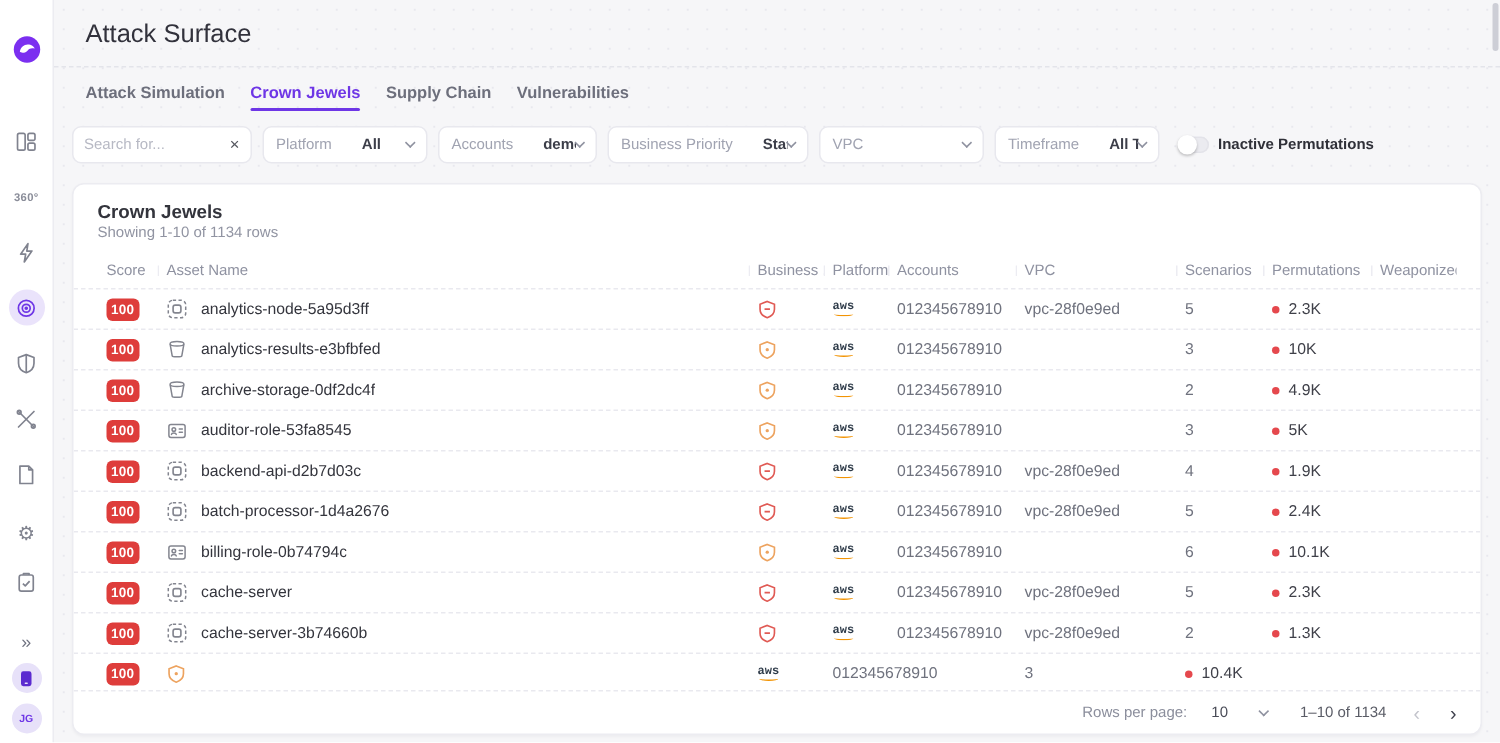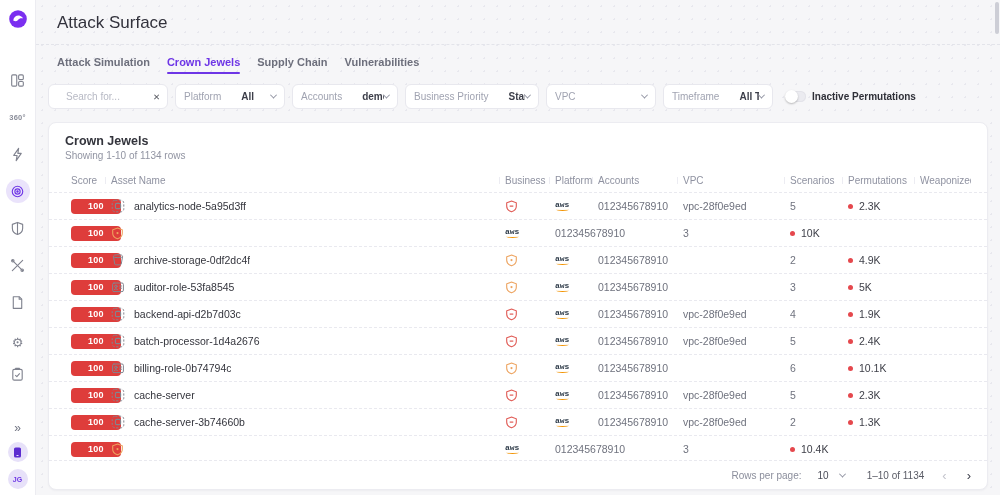--- a/index.html
+++ b/index.html
@@ -1,21 +1,21 @@
 <!DOCTYPE html>
 <html><head>
 <meta charset="utf-8">
 <style>
   * { box-sizing: border-box; margin: 0; padding: 0; }
   html,body { width:1000px; height:495px; overflow:hidden; }
   body { font-family:"Liberation Sans","DejaVu Sans",sans-serif; background:#fff; color:#34353d; }
   .app { display:flex; width:1000px; height:495px; position:relative; }
 
   
-  .sidebar { width:36px; background:#fff; border-right:1px solid #ececf1; display:flex; flex-direction:column; align-items:center; padding:6px 0 6px; flex:none;justify-content:flex-end; }
+  .sidebar { width:36px; background:#fff; border-right:1px solid #ececf1; display:flex; flex-direction:column; align-items:center; padding:20px 0 6px; flex:none;justify-content:flex-end; }
   .logo { width:22px; height:22px; margin-top:2px; cursor:pointer; }
   .snav { display:flex; flex-direction:column; align-items:center; gap:21px; margin-top:42px; }
   .sico { width:16px; height:16px; color:#80838f; display:flex; align-items:center; justify-content:center; font-size:11px; }
   .sico svg { width:15px; height:15px; }
   .s360 { font-size:7.5px; font-weight:700; color:#8a8d99; letter-spacing:.2px; }
   .sactive { width:24px; height:24px; border-radius:50%; background:#eae3fb; color:#6e36e6; margin:-4px 0; }
   .sgroup2 { display:flex; flex-direction:column; align-items:center; gap:16px; margin-top:24px; }
   .sbottom { margin-top:auto; display:flex; flex-direction:column; align-items:center; gap:7px; }
   .collapse { font-size:12px; color:#6f7280; cursor:pointer; }
   .avatar { width:20px; height:20px; border-radius:50%; background:#e7e1f9; display:flex; align-items:center; justify-content:center; font-size:7px; font-weight:700; color:#6e36e6; cursor:pointer; }
@@ -26,21 +26,21 @@
   .page-header { padding:13px 12px 11px 21px; border-bottom:1px dashed #e3e4ea; }
   .page-title { font-size:17px; font-weight:500; color:#32323c; }
   .tabs { display:flex; gap:17px; padding:0 12px 0 21px; height:33px; align-items:center; }
   .tab { font-size:11px; font-weight:600; color:#6d6f7c; cursor:pointer; position:relative; height:100%; display:flex; align-items:center; }
   .tab.active { color:#6e36e6; }
   .tab.active::after { content:""; position:absolute; left:0; right:0; bottom:4px; height:2px; background:#6e36e6; border-radius:2px; }
 
   
   .filterbar { display:flex; align-items:center; gap:7px; padding:6px 12px 0 12px; }
   .searchbox { width:120px; height:25px; background:#fff; border:1px solid #e8e8ee; border-radius:6px; display:flex; align-items:center; padding:0 7px; flex:none; }
-  .searchbox input { border:none; outline:none; width:100%; font-size:10px; color:#3c3e49; background:transparent; font-family:inherit;margin-left:10px; }
+  .searchbox input { border:none; outline:none; width:100%; font-size:10px; color:#3c3e49; background:transparent; font-family:inherit; }
   .searchbox input::placeholder { color:#b7b9c4; }
   .clear-x { font-size:8.5px; color:#55575f; cursor:pointer; margin-left:4px; }
   .dds { display:flex; gap:7px; align-items:center; }
   .dd { height:25px; background:#fff; border:1px solid #e8e8ee; border-radius:6px; display:flex; align-items:center; padding:0 8px; cursor:pointer; flex:none; }
   .dd:nth-child(1){width:110px}.dd:nth-child(2){width:106px}.dd:nth-child(3){width:134px}
   .dd:nth-child(4){width:110px}.dd:nth-child(5){width:110px}.dd:nth-child(6){width:110px}
   .dd-label { font-size:10px; color:#a0a3b1; white-space:nowrap; }
   .dd-value { font-size:10px; font-weight:600; color:#3c3e49; margin-left:20px; white-space:nowrap; overflow:hidden; }
   .chev { width:5px; height:5px; border-right:1.3px solid #8f92a0; border-bottom:1.3px solid #8f92a0; transform:rotate(45deg) translate(-1px,-1px); margin-left:auto; flex:none; }
   .toggle-wrap { display:flex; align-items:center; gap:6px; margin-left:6px; }
@@ -54,21 +54,21 @@
   .card-title { font-size:12.5px; font-weight:700; color:#33343c; }
   .card-sub { font-size:10px; color:#9194a2; margin-top:2px; }
   .trow { display:grid; grid-template-columns:40px 394px 50px 43px 85px 107px 58px 72px minmax(0,1fr); align-items:center; padding:0 16px; }
   .thead { height:25px; border-bottom:1px dashed #e9e9ef; }
   .hcell { font-size:10px; color:#8f92a1; white-space:nowrap; overflow:hidden; position:relative; padding-left:6px; cursor:pointer; }
   .hcell + .hcell::before { content:""; position:absolute; left:0; top:2px; bottom:2px; width:1px; background:#ececf2; }
   .tbody { flex:1; overflow:hidden; }
   .brow { height:27px; border-bottom:1px dashed #e9e9ef; cursor:pointer; }
   .cell { font-size:10.5px; display:flex; align-items:center; min-width:0; padding-left:6px; }
   .dim { color:#6f727e; }
-  .badge { display:inline-block; color:#fff; font-size:9px; font-weight:700; padding:3px 17px; border-radius:4px; line-height:1; letter-spacing:.2px; }
+  .badge { display:inline-block; color:#fff; font-size:9px; font-weight:700; padding:3px 3px; border-radius:4px; line-height:1; letter-spacing:.2px; }
   .aicon { width:14px; height:14px; color:#83858f; margin-right:9px; flex:none; }
   .aicon svg { width:14px; height:14px; display:none; }
   .t-instance .i-instance, .t-bucket .i-bucket, .t-role .i-role { display:block; }
   .aname { color:#34353d; white-space:nowrap; overflow:hidden; }
   .shield { width:13px; height:13px; }
   .shield svg { width:13px; height:13px; }
   .sh { fill:none; stroke:currentColor; stroke-width:1.1; }
   .mark-line { stroke:currentColor; stroke-width:1.2; display:none; }
   .mark-dot { fill:currentColor; display:none; }
   .p-critical { color:#e05a54; }
@@ -77,21 +77,21 @@
   .p-high .mark-dot { display:block; }
   .aws { display:inline-flex; flex-direction:column; align-items:center;font-family:Liberation Mono, monospace; }
   .aws i { font-style:normal; font-weight:700; font-size:8px; color:#2e3b49; line-height:7px; }
   .aws b { display:block; width:13px; height:3px; border-bottom:1.5px solid #f29404; border-radius:0 0 55% 55%; }
   .pdot { width:5px; height:5px; border-radius:50%; background:#e5484d; margin-right:6px; flex:none; }
   .pval { color:#3f4049; }
 
   
   .card-foot { height:29px; border-top:1px dashed #e9e9ef; display:flex; align-items:center; justify-content:flex-end; gap:16px; padding:0 14px; }
   .rpp-label { font-size:10px; color:#8b8e9c; }
-  .rpp { display:flex; align-items:center; gap:11px; cursor:pointer; }
+  .rpp { display:flex; align-items:center; gap:21px; cursor:pointer; }
   .rpp-val { font-size:10px; color:#4a4c58; }
   .range { font-size:10px; color:#5a5c66; margin-left:6px; }
   .pg { font-size:13px; line-height:1; cursor:pointer; padding:0 2px; }
   .pg.prev { color:#c3c4cc; }
   .pg.next { color:#3f414d; }
 
   
   .scrollbar { position:absolute; right:0; top:0; bottom:0; width:5px; }
   .sb-thumb { position:absolute; right:1px; top:2px; width:4px; height:32px; border-radius:3px; background:#cdced6; cursor:pointer; }
 </style>
@@ -275,20 +275,31 @@
       <span class="pdot"></span>
       <span class="pval">2.3K</span>
     </div>
     <div class="cell"></div>
   </div>
           <div class="trow brow">
     <div class="cell">
       <span class="badge" style="background: rgb(222, 61, 59);">100</span>
     </div>
     <div class="cell">
+      <span class="aicon t-bucket">
+
+        <svg class="i-bucket" viewBox="0 0 14 14" stroke="currentColor" fill="none" stroke-width="1">
+          <ellipse cx="7" cy="3.2" rx="4.6" ry="1.5"></ellipse>
+          <path d="M2.4 3.4 L3.8 11.3 C3.9 12.1 10.1 12.1 10.2 11.3 L11.6 3.4"></path>
+        </svg>
+
+      </span>
+      <span class="aname">analytics-results-e3bfbfed</span>
+    </div>
+    <div class="cell">
       <span class="shield p-high">
         <svg viewBox="0 0 12 13">
           <path class="sh" d="M6 1 L10.8 2.8 V6.2 C10.8 8.9 8.8 10.9 6 11.8 C3.2 10.9 1.2 8.9 1.2 6.2 V2.8 Z"></path>
           <line class="mark-line" x1="4.2" y1="6.1" x2="7.8" y2="6.1"></line>
           <circle class="mark-dot" cx="6" cy="6.1" r="1.1"></circle>
         </svg>
       </span>
     </div>
     <div class="cell">
       <span class="aws">

